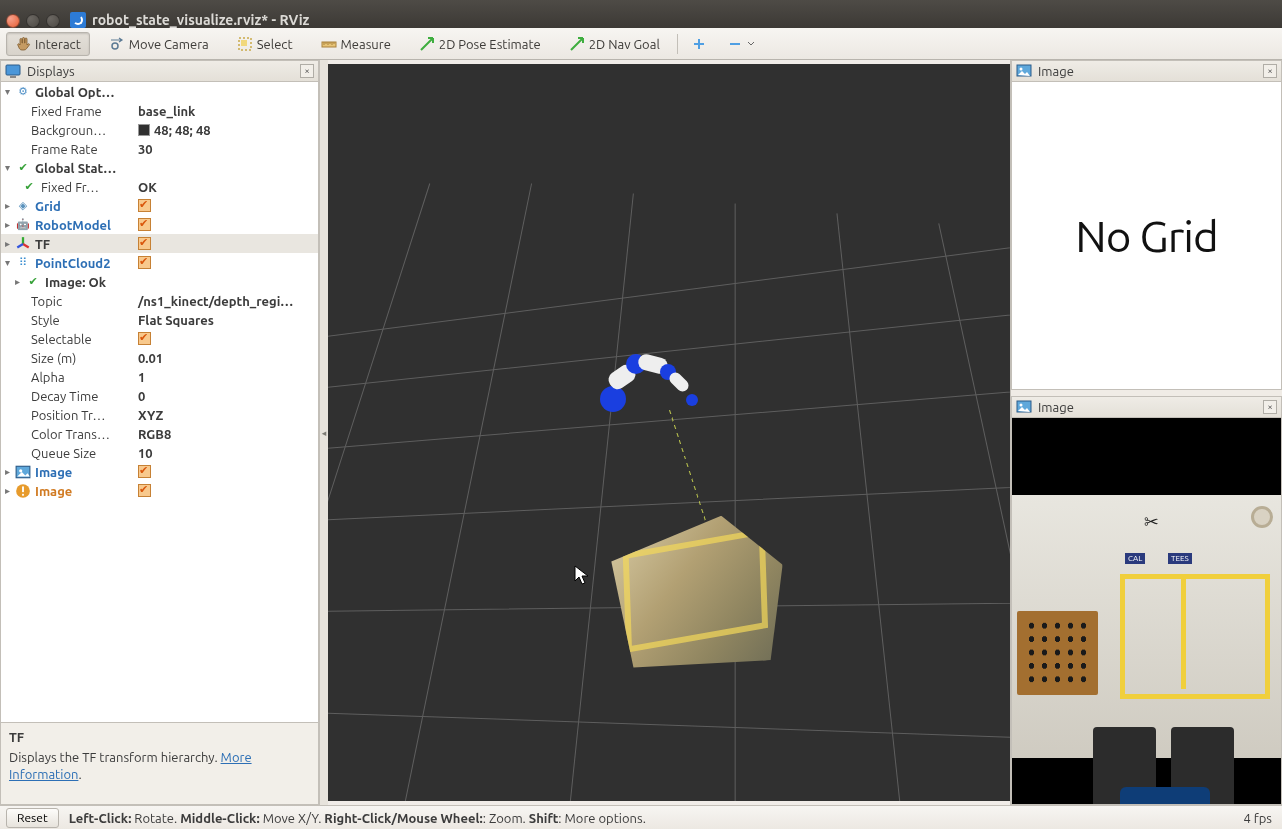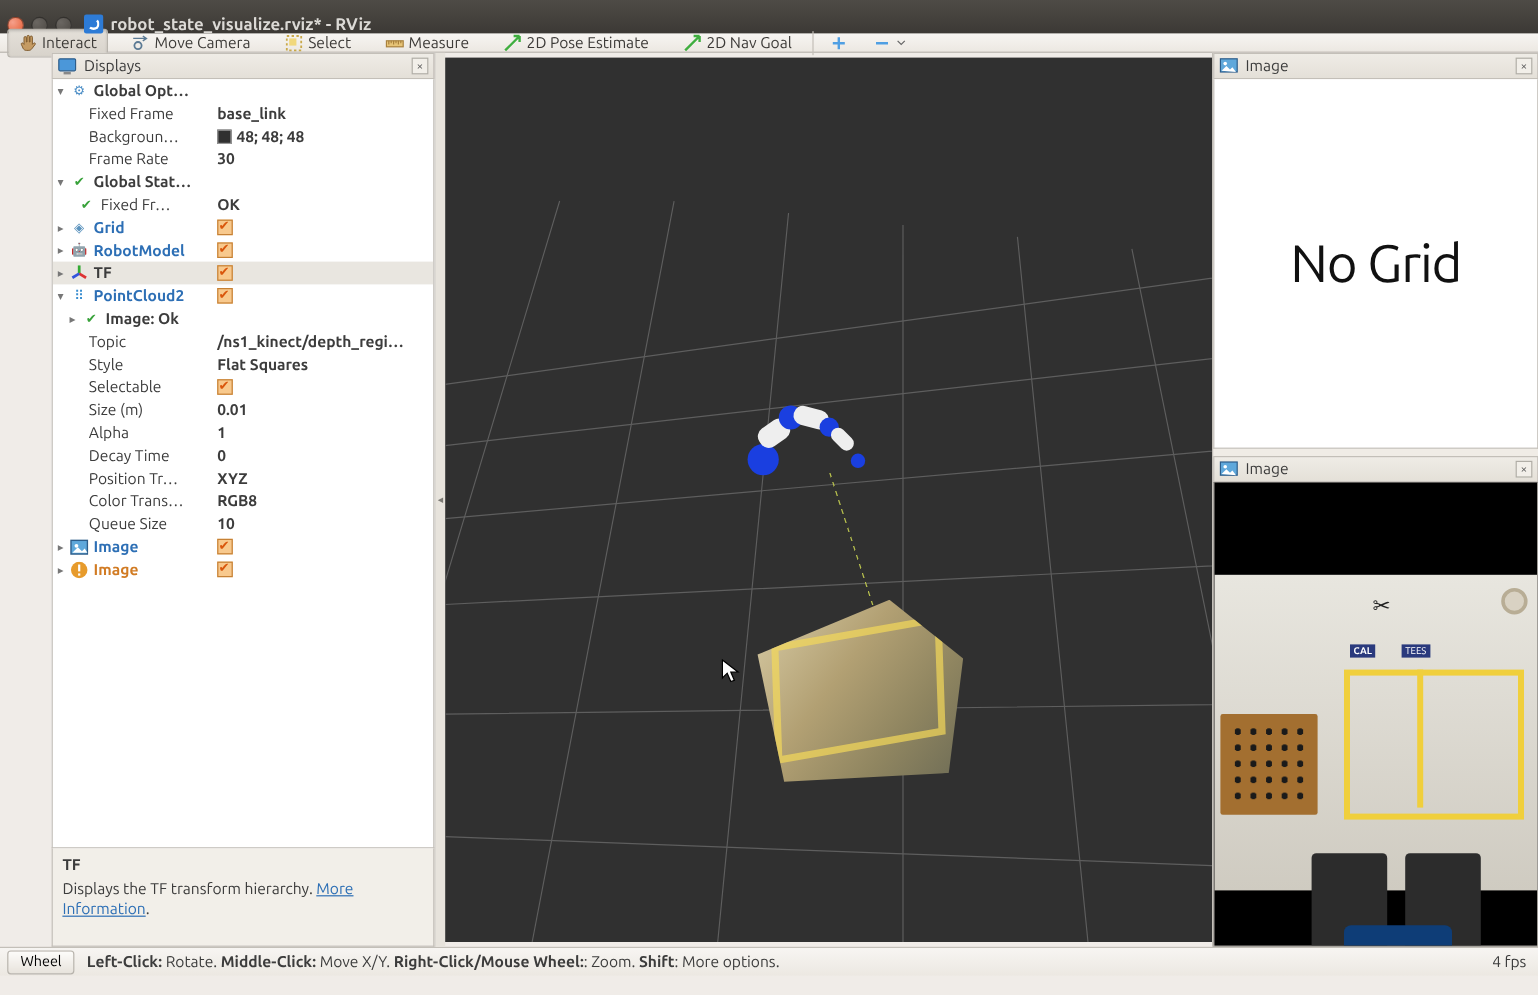--- a/index.html
+++ b/index.html
@@ -8,29 +8,29 @@
   
   .titlebar { height: 28px; background: linear-gradient(to bottom,#4e4b46 0%,#3c3935 100%); display:flex; align-items:flex-end; padding: 0 6px; }
   .win-btn { width:14px; height:14px; border-radius:50%; margin-right:6px; display:inline-block; border:1px solid rgba(0,0,0,.4); }
   .win-close { background: radial-gradient(circle at 30% 30%, #f6a08b, #e55e34); }
   .win-min, .win-max { background: radial-gradient(circle at 30% 30%, #6b6762, #4d4944); }
   .title-icon { width:16px; height:16px; background:#2d7bd6; border-radius:2px; margin: 0 6px 0 4px; position:relative;}
   .title-icon::after{content:"";position:absolute;inset:3px;border:2px solid #fff;border-radius:50%; border-top-color:transparent; border-left-color:transparent;}
   .title-text { color:#dcdad6; font-weight:bold; font-size:14px; }
 
   
-  .toolbar { height: 16px; background: linear-gradient(to bottom,#f7f5f2,#ece8e2); border-bottom:1px solid #b8b4ad; display:flex; align-items:center; padding:2px 6px; gap: 10px;}
+  .toolbar { height: 32px; background: linear-gradient(to bottom,#f7f5f2,#ece8e2); border-bottom:1px solid #b8b4ad; display:flex; align-items:center; padding:2px 6px; gap: 10px;}
   .tbtn { display:inline-flex; align-items:center; gap:4px; padding:3px 8px; border:1px solid transparent; border-radius:3px; cursor:pointer; font-size:13px; color:#3d3b38;}
   .tbtn.pressed { background:linear-gradient(to bottom,#e4e0d9,#d8d3cb); border-color:#b8b4ad; box-shadow: inset 0 1px 2px rgba(0,0,0,.15);}
   .tool-sep{ width:1px; height:20px; background:#c3bfb8; margin:0 -2px;}
   .ico{ width:16px; height:16px; display:inline-flex; align-items:center; justify-content:center; }
 
   
   .main { display:flex; height: calc(829px - 28px - 32px - 24px); }
-  .left { width: 320px; display:flex; flex-direction:column; border-right:1px solid #c3bfb8; background:#f5f3ef;margin-left:43px;}
+  .left { width: 320px; display:flex; flex-direction:column; border-right:1px solid #c3bfb8; background:#f5f3ef;}
   .splitterV { width:8px; background:#e7e3dc; display:flex; align-items:center; justify-content:center; cursor:col-resize;}
   .splitterV::before{content:"◂"; font-size:9px; color:#7c7a74;}
   .viewport { flex:1; background:#303030; position:relative; overflow:hidden; margin: 4px 0;}
   .right { width: 272px; display:flex; flex-direction:column; border-left:1px solid #c3bfb8; background:#f0ece6;}
 
   .panel-header { height:22px; background:linear-gradient(to bottom,#efece6,#e4e0d8); border:1px solid #c3bfb8; display:flex; align-items:center; padding:0 4px; gap:6px;}
   .panel-header .lbl{ flex:1; font-size:13px; color:#3c3c3c;}
   .panel-x{ width:14px;height:14px;border:1px solid #b0ada6;font-size:10px;line-height:12px;text-align:center;color:#555;background:#f2efe9;cursor:pointer;}
   .panel-ico{ width:16px;height:16px; }
 
@@ -494,36 +494,36 @@
             </svg></span>
         <span class="lbl">Image</span>
         <span class="panel-x">×</span>
       </div>
       <div class="imgbody black">
         <div class="photo">
           <div class="scene">
             <div class="calib"></div>
             <span class="scis">✂</span>
             <span class="tape"></span>
-            <span class="tag" style="left:42%;font-weight:bold;">CAL</span>
+            <span class="tag" style="left:42%;">CAL</span>
             <span class="tag" style="left:58%;">TEES</span>
           </div>
           <div class="robotbase">
             <div class="pad"></div>
               <div class="pad r"></div>
             <div class="rbody"></div>
           </div>
         </div>
       </div>
     </div>
   </div>
 </div>
 
 <div class="status">
-  <button class="reset-btn">Wheel</button>
+  <button class="reset-btn">Reset</button>
   <span>
     <b>Left-Click:</b><span> Rotate. </span>
     <b>Middle-Click:</b><span> Move X/Y. </span>
     <b>Right-Click/Mouse Wheel:</b><span>: Zoom. </span>
     <b>Shift</b><span>: More options.</span>
   </span>
   <span class="fps">4 fps</span>
 </div>
 
 </body></html>

